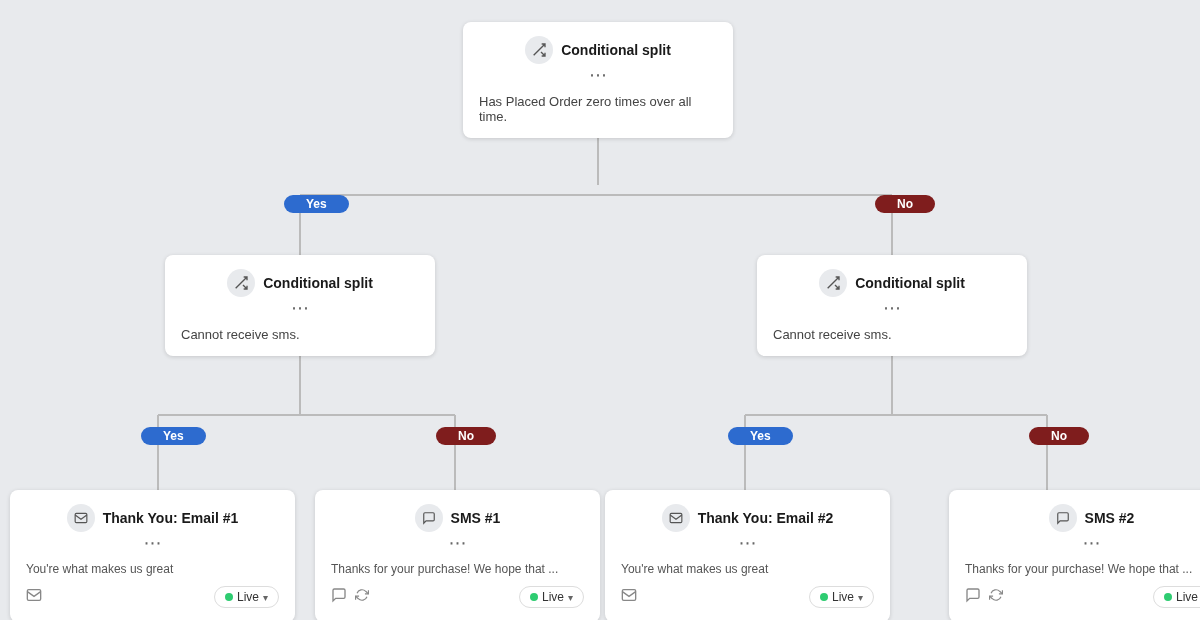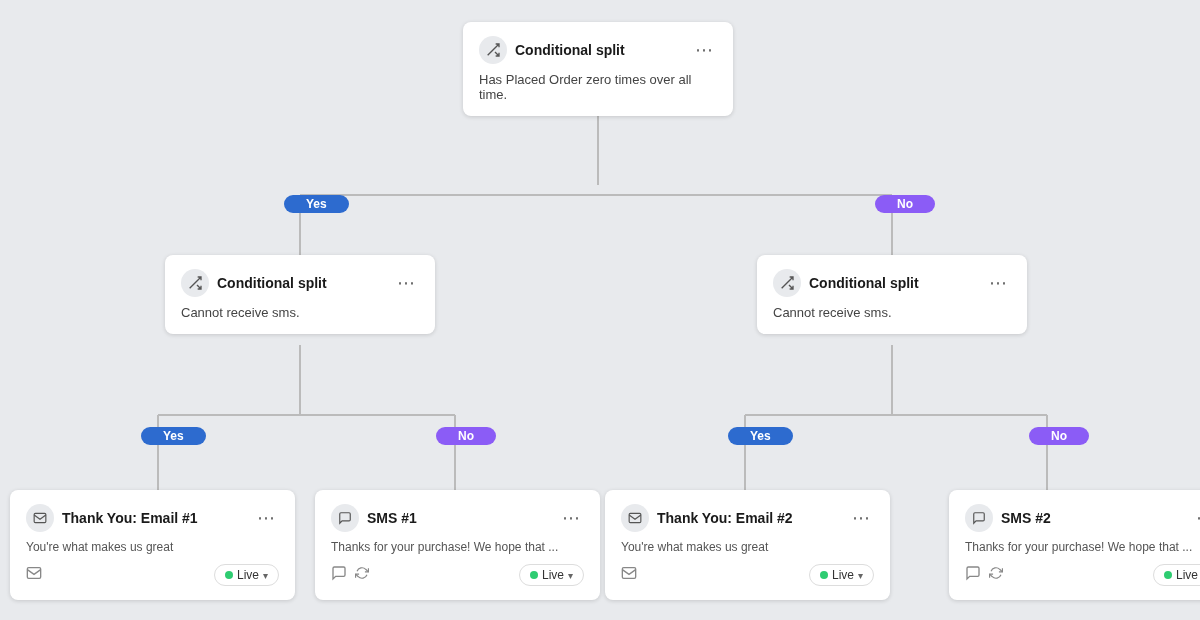--- a/index.html
+++ b/index.html
@@ -35,20 +35,21 @@
       border-radius: 8px;
       box-shadow: 0 1px 4px rgba(0,0,0,0.15);
       padding: 14px 16px;
     }
 
     .card-header {
       display: flex;
       align-items: center;
       justify-content: space-between;
       margin-bottom: 8px;
+      flex-direction: column;
     }
 
     .card-header-left {
       display: flex;
       align-items: center;
       gap: 8px;
     }
 
     .card-title {
       font-size: 14px;
@@ -88,21 +89,21 @@
     .badge {
       position: absolute;
       border-radius: 12px;
       padding: 2px 22px;
       font-size: 12px;
       font-weight: 600;
       color: #fff;
       z-index: 10;
     }
     .badge-yes { background: #2d6bcf; }
-    .badge-no  { background: #8b5cf6; }
+    .badge-no  { background: #7f1d1d; }
 
     
     .card-footer {
       display: flex;
       align-items: center;
       justify-content: space-between;
       margin-top: 10px;
     }
 
     .footer-icons {

